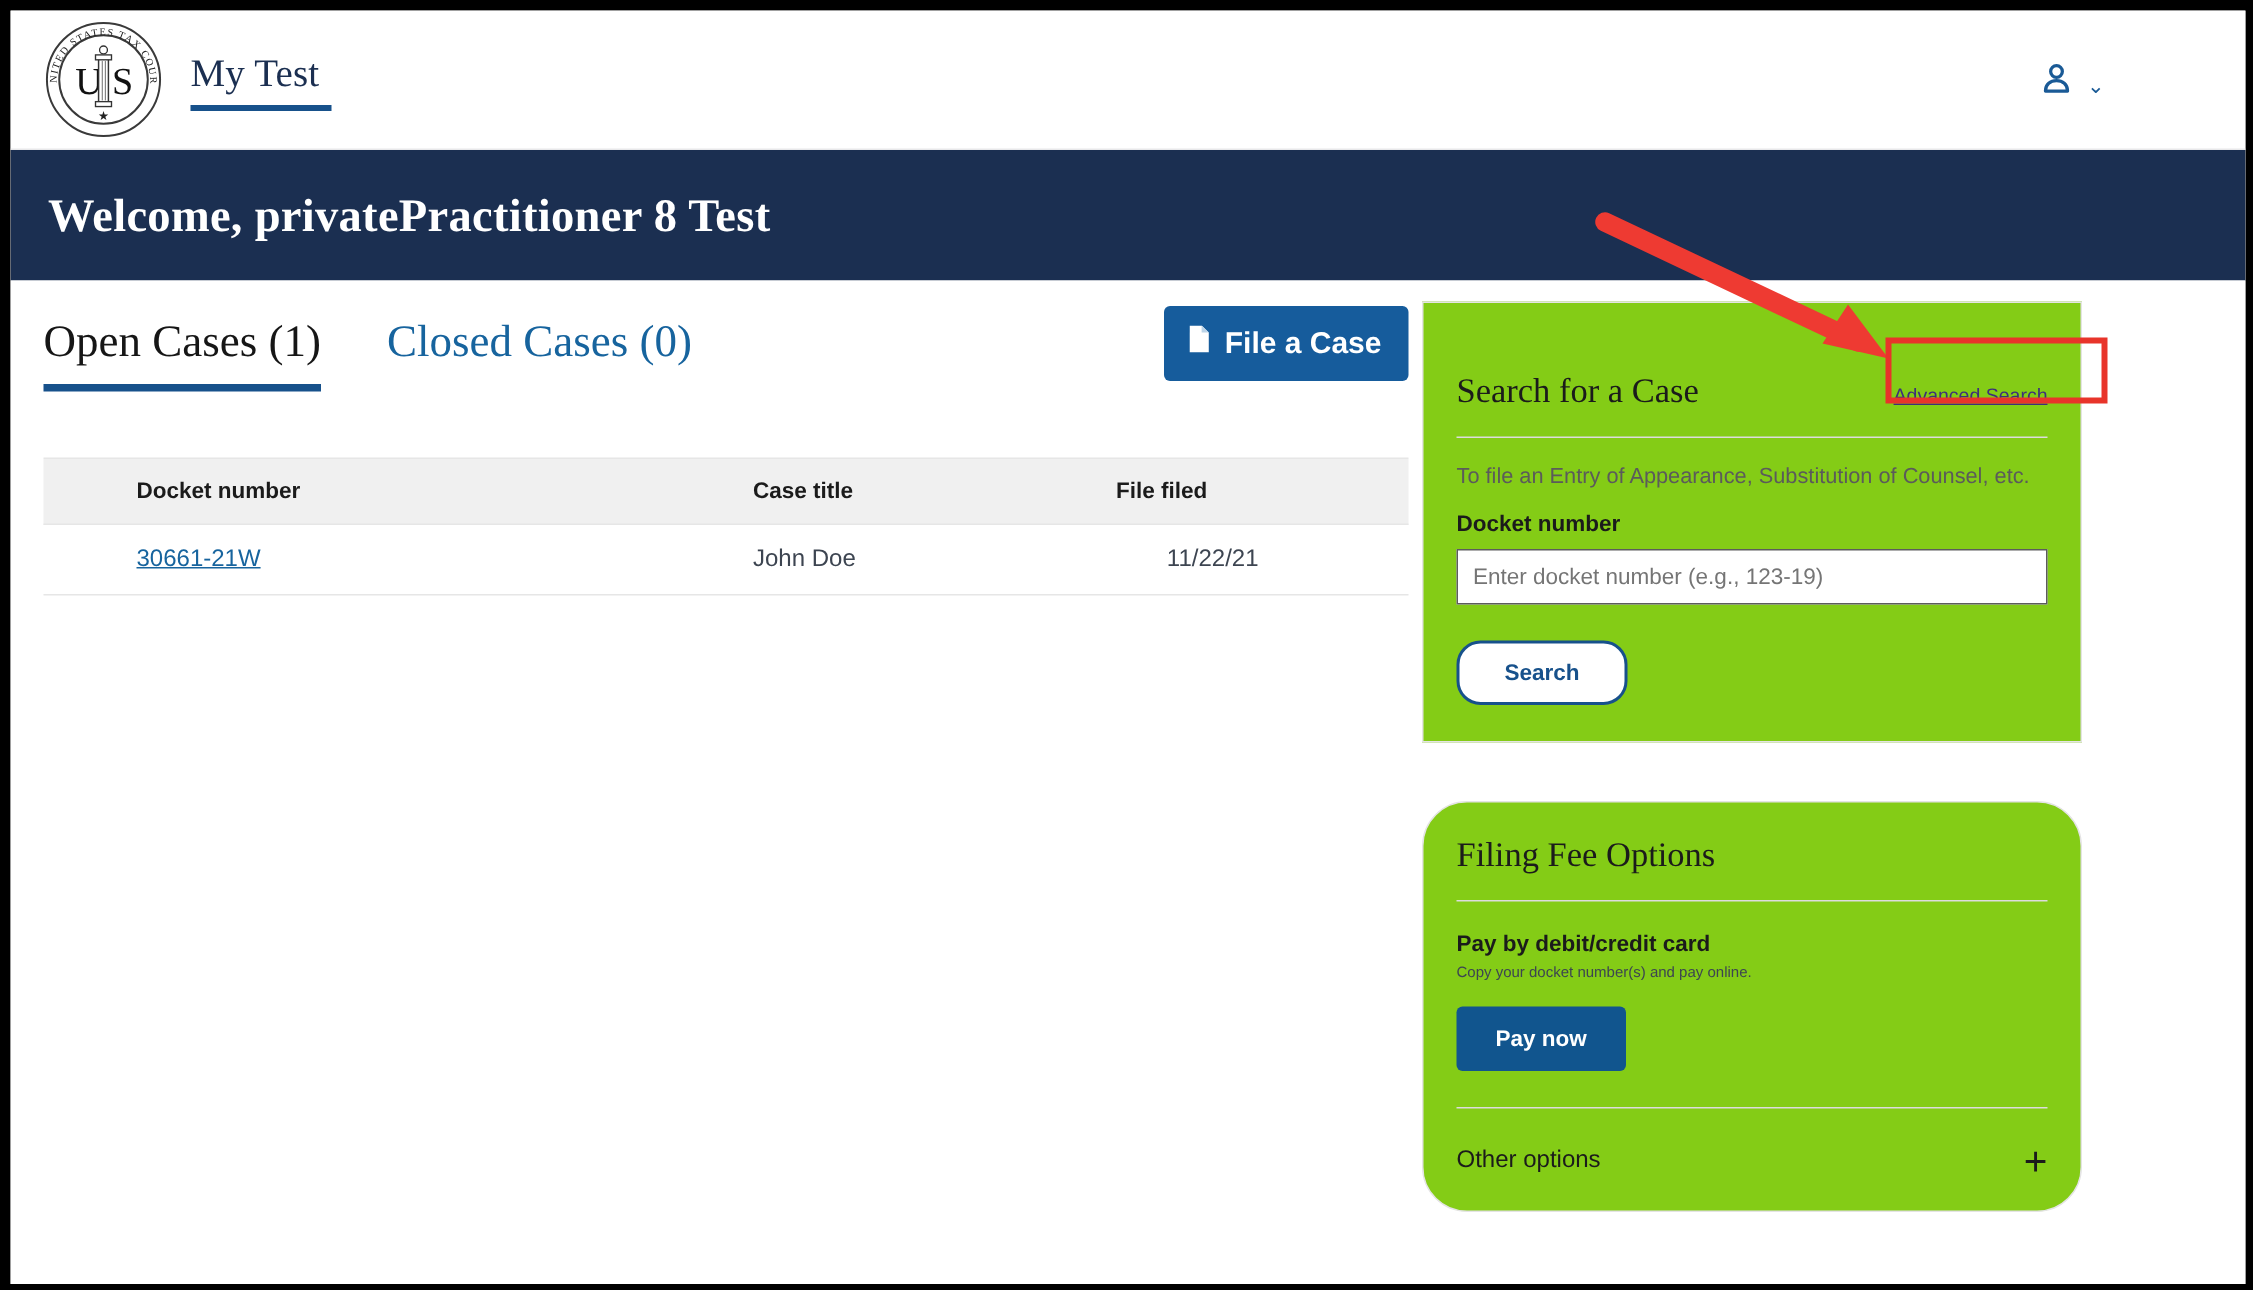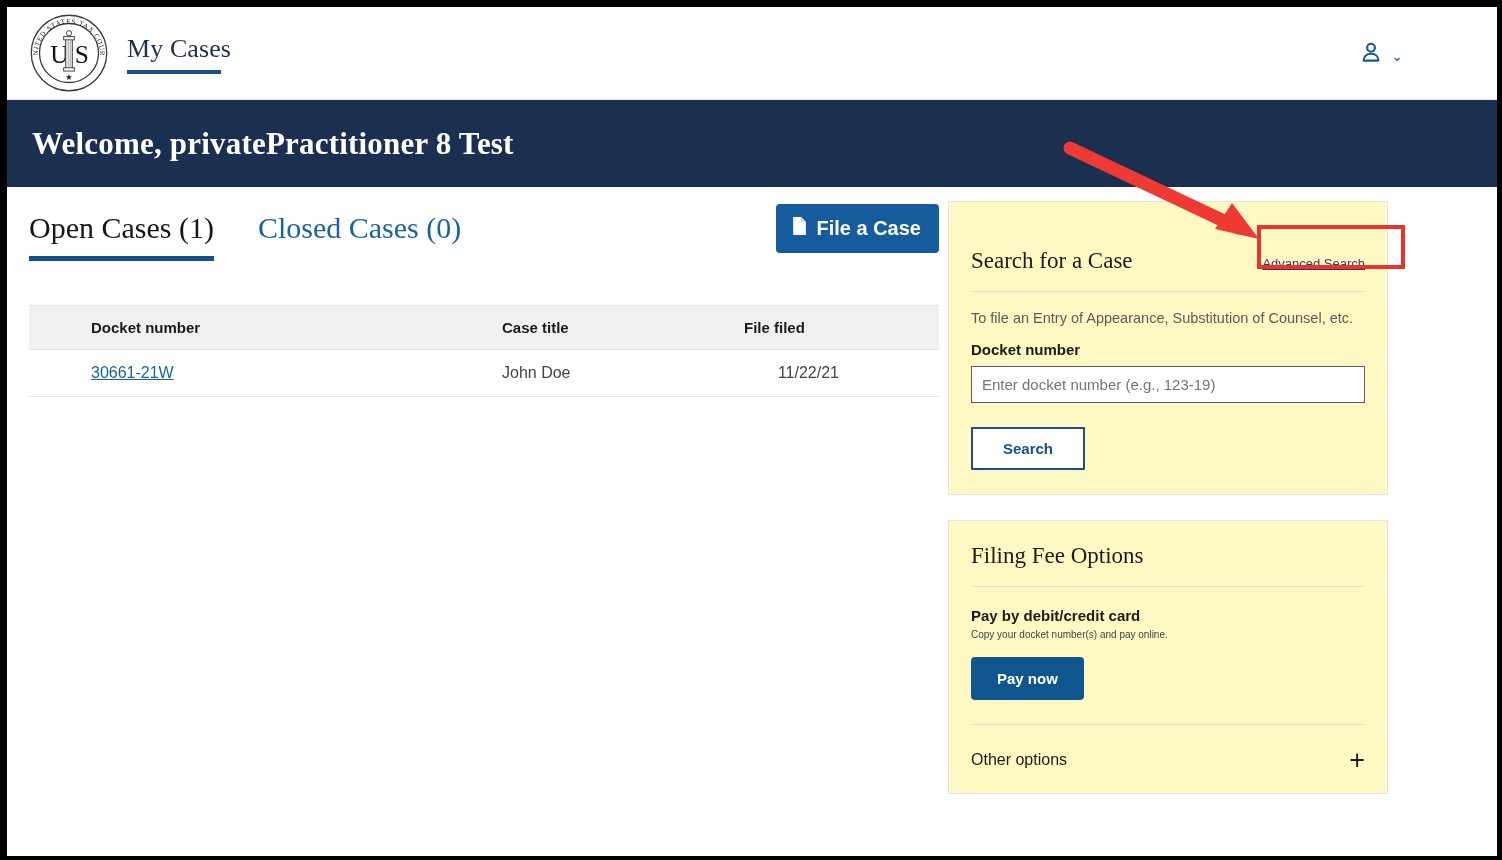--- a/index.html
+++ b/index.html
@@ -184,25 +184,25 @@
   }
 
   
   #right-col {
     position: absolute;
     left: 941px;
     top: 14px;
     width: 440px;
   }
   .card {
-    background: #fef9c3;
+    background: #84cc16;
     border: 1px solid #e4e4e4;
     padding: 22px 22px 24px 22px;
   }
-  .card + .card { margin-top: 25px; }
+  .card + .card { margin-top: 39px; border-radius: 30px; }
   .card-head {
     display: flex;
     align-items: baseline;
     justify-content: space-between;
   }
   .card-title {
     font-family: "Liberation Serif", serif;
     font-size: 23px;
     color: #1b1b1b;
   }
@@ -238,21 +238,21 @@
     padding: 0 10px;
     font-size: 15px;
     color: #1b1b1b;
     font-family: "Liberation Sans", sans-serif;
   }
   #docket-input::placeholder { color: #757575; }
   #search-btn {
     margin-top: 24px;
     background: #ffffff;
     border: 2px solid #17518b;
-    border-radius: 1px;
+    border-radius: 16px;
     color: #17518b;
     font-size: 15px;
     font-weight: bold;
     padding: 11px 30px;
     cursor: pointer;
     font-family: "Liberation Sans", sans-serif;
   }
   .pay-heading {
     font-size: 15px;
     font-weight: bold;
@@ -335,21 +335,21 @@
           <rect x="43.5" y="30" width="13" height="4" fill="#fff" stroke="#333" stroke-width="1.1"></rect>
           <rect x="43.5" y="68" width="13" height="4" fill="#fff" stroke="#333" stroke-width="1.1"></rect>
           <line x1="49" y1="35" x2="49" y2="67" stroke="#555" stroke-width="0.7"></line>
           <line x1="51.5" y1="35" x2="51.5" y2="67" stroke="#555" stroke-width="0.7"></line>
           <circle cx="50" cy="26" r="3.2" fill="#fff" stroke="#333" stroke-width="1.1"></circle>
           <text x="50" y="83" font-size="10" text-anchor="middle" fill="#222">★</text>
         </svg>
       </div>
 
       <div id="page-title-wrap">
-        <div id="page-title">My Cases</div>
+        <div id="page-title">My Test</div>
         <div id="page-title-underline"></div>
       </div>
 
       <div id="account-menu">
         <span>
           <svg width="26" height="26" viewBox="0 0 24 24" fill="none" stroke="#1a5a96" stroke-width="2" stroke-linecap="round" stroke-linejoin="round">
             <circle cx="12" cy="8" r="3.6"></circle>
             <path d="M5.2 20 C5.2 15.8 8.3 13.6 12 13.6 C15.7 13.6 18.8 15.8 18.8 20 Z"></path>
           </svg>
         </span>

